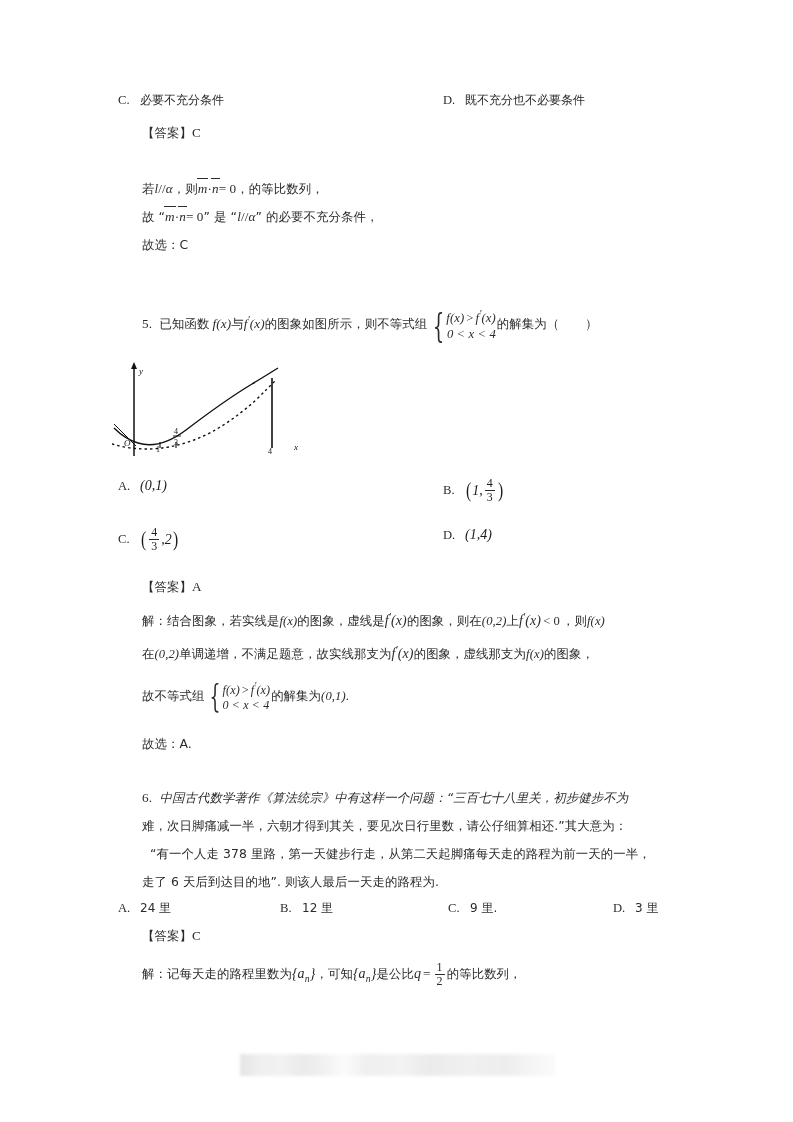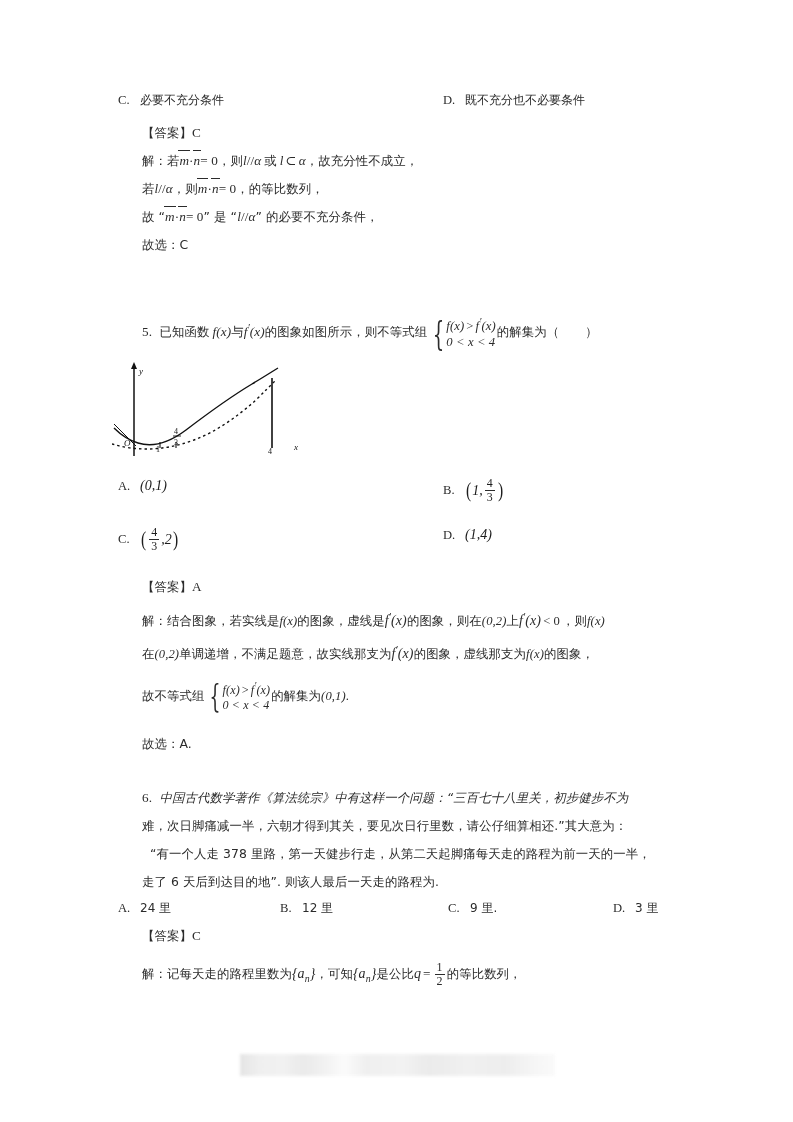--- a/index.html
+++ b/index.html
@@ -158,35 +158,32 @@
     <div class="opt">
       <span class="optlab">D.</span>
       <span class="opttext">既不充分也不必要条件</span>
     </div>
   </div>
 
   <div class="line" style="left:118px; top:124px;">
     <span class="cn">【答案】</span><span>C</span>
   </div>
 
-  <div class="line" style="left:118px; top:152px;">
-    <span class="cn">解：若</span><span class="vec math">m</span><span>·</span><span class="vec math">n</span><span>= 0</span><span class="cn">，则</span><span class="math">l</span><span>//</span><span class="math">α</span><span class="cn" style="margin:0 3px;">或</span><span class="math">l</span><span style="margin:0 2px;">⊂</span><span class="math">α</span><span class="cn">，故充分性不成立，</span>
-  </div>
 
   <div class="line" style="left:118px; top:180px;">
     <span class="cn">若</span><span class="math">l</span><span>//</span><span class="math">α</span><span class="cn">，则</span><span class="vec math">m</span><span>·</span><span class="vec math">n</span><span>= 0</span><span class="cn">，的等比数列，</span>
   </div>
 
   <div class="line" style="left:118px; top:208px;">
     <span class="cn">故 “</span><span class="vec math">m</span><span>·</span><span class="vec math">n</span><span>= 0</span><span class="cn">” 是 “</span><span class="math">l</span><span>//</span><span class="math">α</span><span class="cn">” 的必要不充分条件，</span>
   </div>
 
   <div class="line cn" style="left:118px; top:236px;">故选：C</div>
 
-  <div class="line" style="left:118px; top:316px;">
+  <div class="line" style="left:118px; top:308px;text-align:right;">
     <span>5.</span>
     <span class="cn" style="margin-left:4px;">已知函数</span><span class="math" style="margin-left:3px;">f</span><span class="math">(x)</span><span class="cn">与</span><span class="math">f</span><span class="prime">′</span><span class="math">(x)</span><span class="cn">的图象如图所示，则不等式组</span><span class="system">
         <span class="brace">{</span>
         <span class="rows">
         <span><span class="math">f</span><span class="math">(x)</span><span style="margin:0 2px;">&gt;</span><span class="math">f</span><span class="prime">′</span><span class="math">(x)</span></span>
         <span class="math">0 &lt; x &lt; 4</span>
       </span>
       </span><span class="cn">的解集为（</span><span class="cn" style="padding-left:26px;">）</span>
   </div>
 

